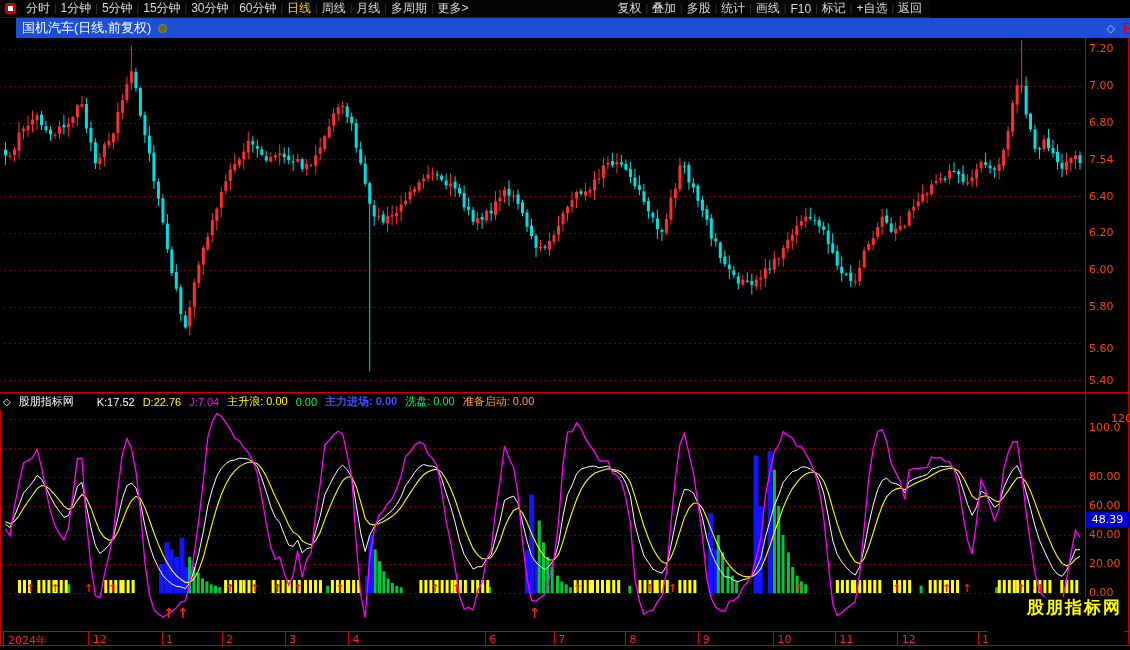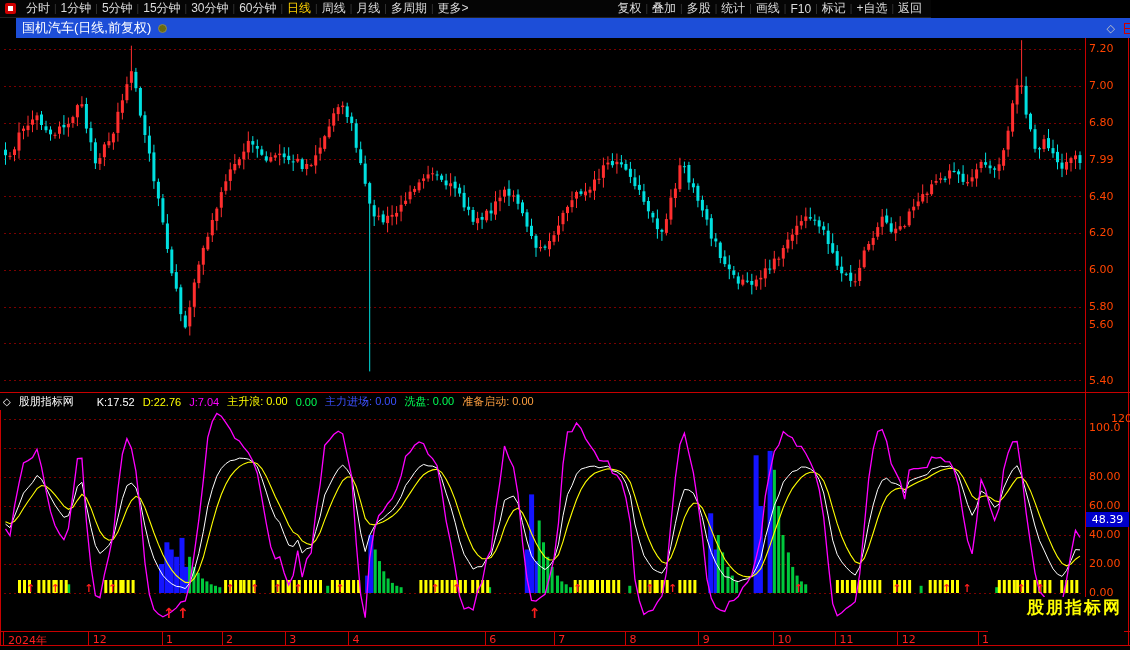--- a/index.html
+++ b/index.html
@@ -821,40 +821,40 @@
   </div>
 
   <div class="ind-header" id="ind-header">
     <span class="diam">◇</span>
   <span style="color: rgb(255, 255, 255);">股朋指标网</span>
       <span style="color: rgb(255, 255, 255); padding-left: 15px;">K:17.52</span>
       <span style="color: rgb(255, 255, 0);">D:22.76</span>
       <span style="color: rgb(255, 0, 255);">J:7.04</span>
       <span style="color: rgb(255, 255, 0);">主升浪: 0.00</span>
       <span style="color: rgb(0, 255, 85);">0.00</span>
-      <span style="color: rgb(60, 80, 255);">主力进场: 0.00</span>
+      <span style="color: rgb(60, 80, 255); font-weight: bold;">主力进场: 0.00</span>
       <span style="color: rgb(0, 255, 85);">洗盘: 0.00</span>
       <span style="color: rgb(255, 160, 64);">准备启动: 0.00</span>
     </div>
 
   <div class="marker-box">48.39</div>
 
   <div class="watermark">
     <div class="wm1">股朋指标网</div>
   </div>
 
 <div class="axlab" style="top: 42px;">7.20</div>
     <div class="axlab" style="top: 79px;">7.00</div>
     <div class="axlab" style="top: 116px;">6.80</div>
-    <div class="axlab" style="top: 153px;">7.99</div>
+    <div class="axlab" style="top: 153px;">7.54</div>
     <div class="axlab" style="top: 190px;">6.40</div>
     <div class="axlab" style="top: 226px;">6.20</div>
     <div class="axlab" style="top: 263px;">6.00</div>
     <div class="axlab" style="top: 300px;">5.80</div>
-    <div class="axlab" style="top: 318px;">5.60</div>
+    <div class="axlab" style="top: 342px;">5.60</div>
     <div class="axlab" style="top: 374px;">5.40</div>
     <div class="axlab" style="top: 412px; margin-left: 22px;">120.0</div>
     <div class="axlab" style="top: 421px;">100.0</div>
     <div class="axlab" style="top: 470px;">80.00</div>
     <div class="axlab" style="top: 499px;">60.00</div>
     <div class="axlab" style="top: 528px;">40.00</div>
     <div class="axlab" style="top: 557px;">20.00</div>
     <div class="axlab" style="top: 586px;">0.00</div>
     <div class="tml" style="left: 7.91px;">2024年</div>
     <div class="tml" style="left: 92.66px;">12</div>

